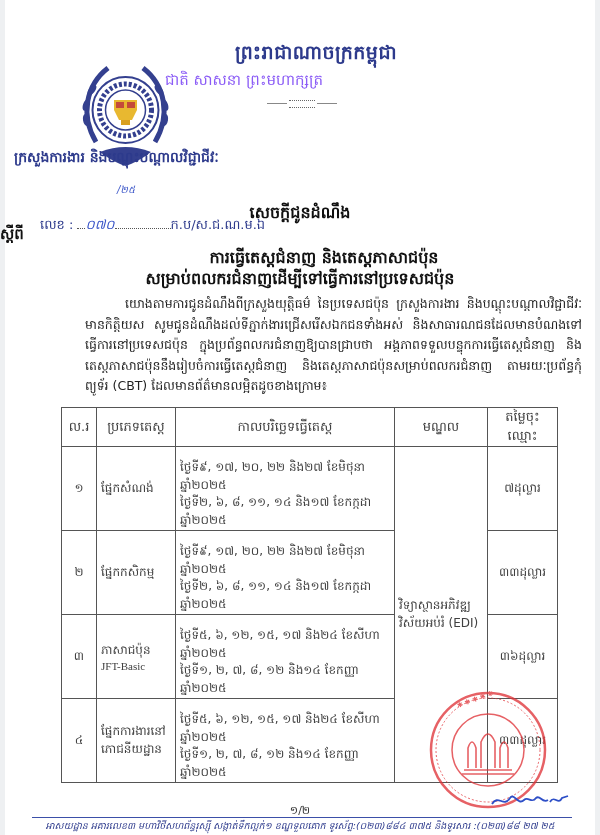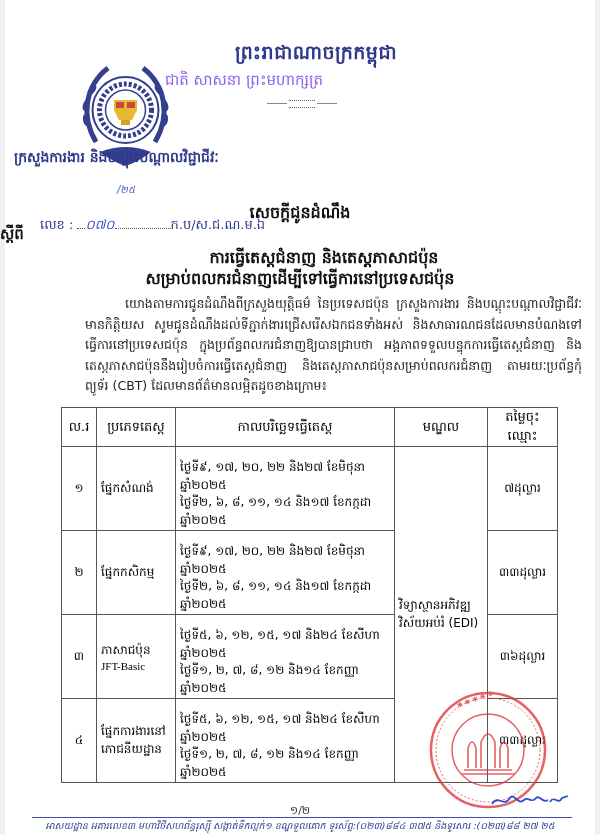--- a/index.html
+++ b/index.html
@@ -34,21 +34,21 @@
   .t1 { left:0; width:600px; top:202px; text-align:center; font-size:16px; font-weight:bold; color:#111; }
   .t2 { left:0; width:600px; top:224px; text-align:left; font-size:15px; font-weight:bold; color:#111; }
   .t3 { left:0; width:600px; top:247px; text-align:center; font-size:16px; font-weight:bold; color:#111;padding-left:24px; }
   .t4 { left:0; width:600px; top:268px; text-align:center; font-size:16px; font-weight:bold; color:#111; }
 
   
   .para { left:61px; top:294px; width:497px; font-size:12.5px; line-height:20.5px; color:#222; text-align:justify;margin-left:24px; }
   .para .indent { display:inline-block; width:40px; }
 
   
-  table.sched { position:absolute; left:61px; top:407px; width:497px; border-collapse:collapse; font-size:12px; color:#000000; }
+  table.sched { position:absolute; left:61px; top:407px; width:497px; border-collapse:collapse; font-size:12px; color:#404040; }
   table.sched th, table.sched td { border:1px solid #555; padding:0 4px; }
   table.sched th { font-weight:normal; height:22px; font-size:13px; }
   table.sched td.c-no { text-align:center; width:26px; }
   table.sched td.c-type { width:70px; }
   table.sched td.c-date { width:210px; line-height:17.5px; padding-top:12px; padding-bottom:1px; }
   table.sched td.c-center { width:84px; vertical-align:middle; text-align:left; }
   table.sched td.c-fee { text-align:center; }
   .sub-en { font-family:"Liberation Serif", serif; font-size:11px; display:block; }
 
   

